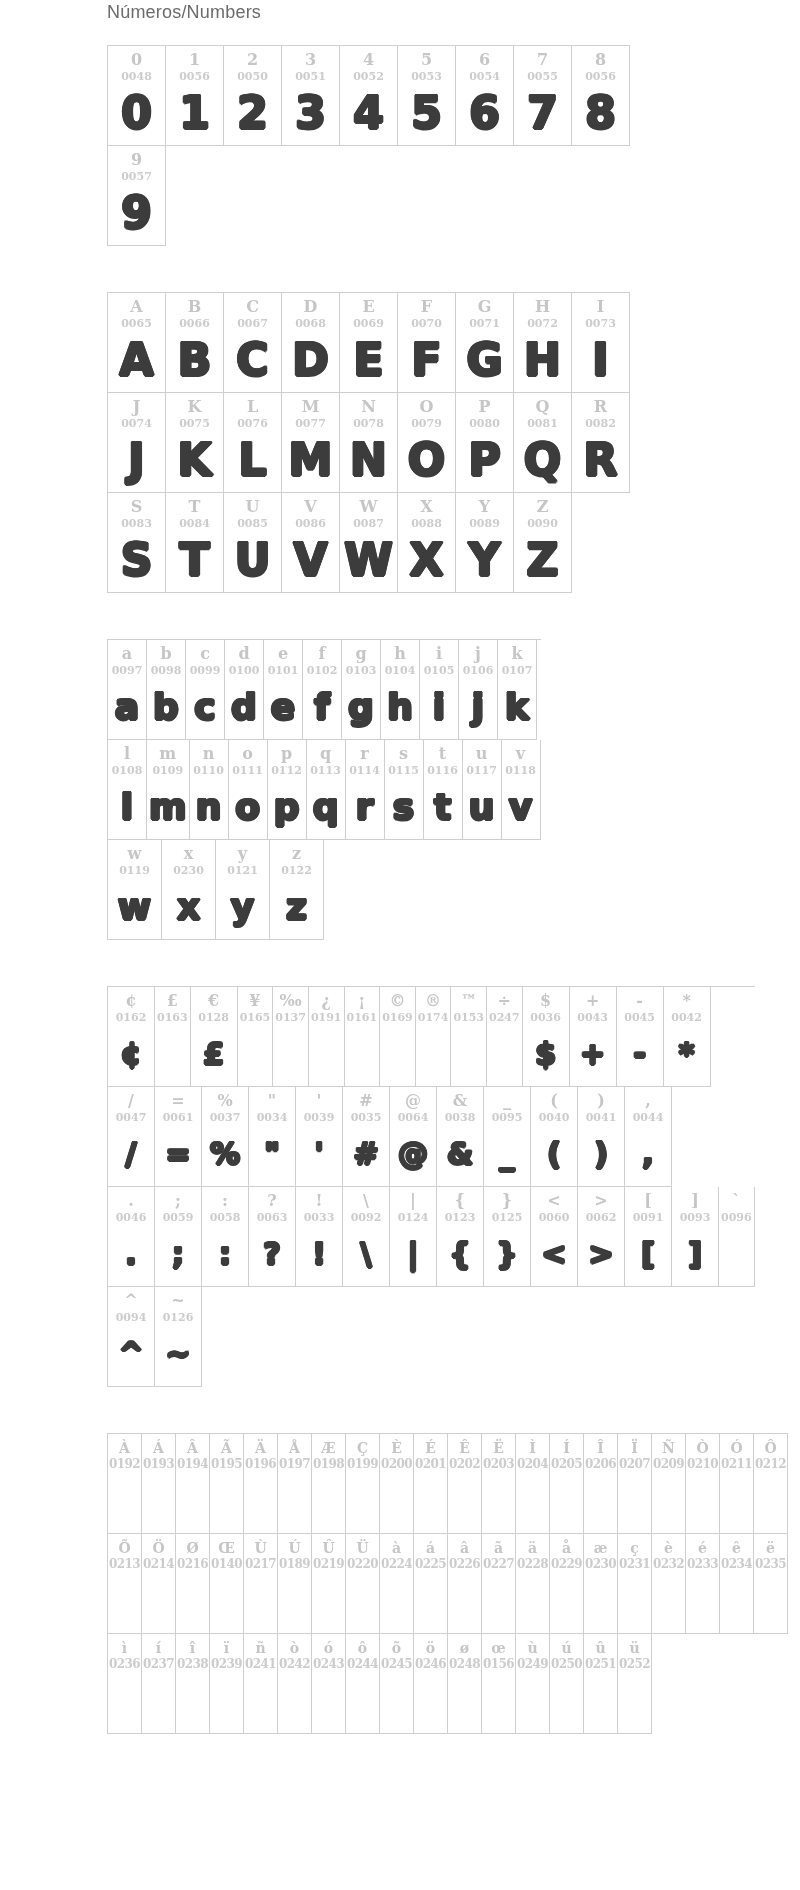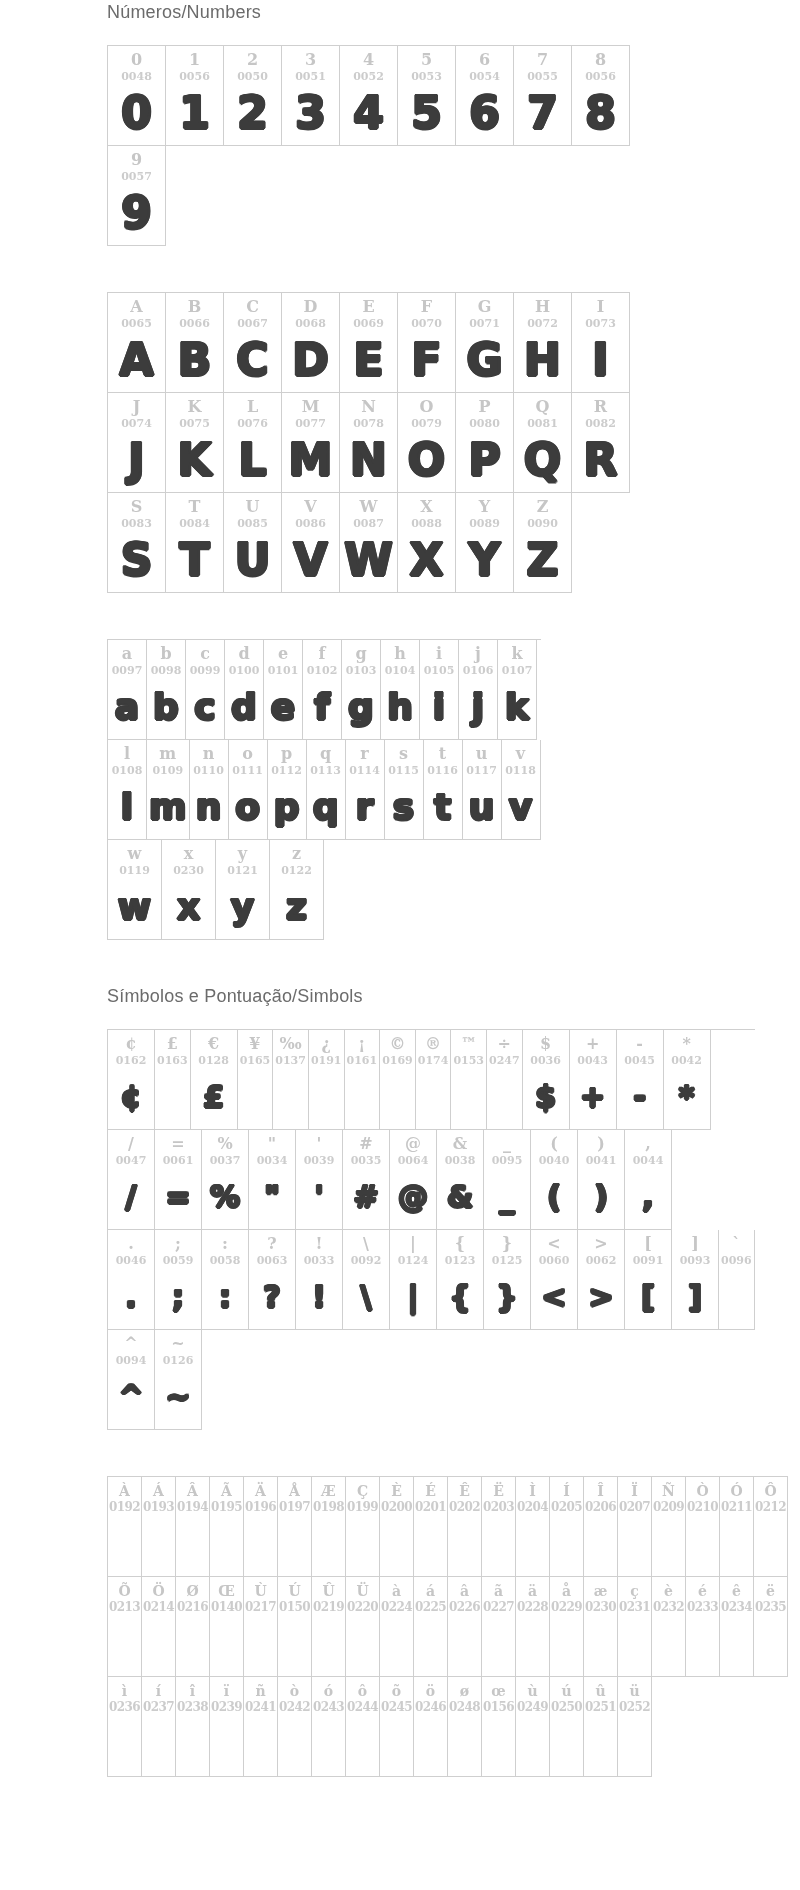--- a/index.html
+++ b/index.html
@@ -375,21 +375,21 @@
             <div class="cell-character">y</div>
             <div class="cell-unicode">0121</div>
             <div class="cell-glyph">y</div>
           </div>
           <div class="glyph-cell has-glyph">
             <div class="cell-character">z</div>
             <div class="cell-unicode">0122</div>
             <div class="cell-glyph">z</div>
           </div>
         </div></div></div>
-    <div class="section sec-symbols"><h2 class="section-title">Símbolos e Pontuação/Simbols</h2><div class="glyph-table"><div class="glyph-row">
+    <div class="section sec-symbols"><div class="glyph-table"><div class="glyph-row">
           <div class="glyph-cell has-glyph">
             <div class="cell-character">¢</div>
             <div class="cell-unicode">0162</div>
             <div class="cell-glyph">¢</div>
           </div>
           <div class="glyph-cell">
             <div class="cell-character">£</div>
             <div class="cell-unicode">0163</div>
             <div class="cell-glyph"></div>
           </div>
@@ -724,21 +724,21 @@
             <div class="cell-unicode">0140</div>
             <div class="cell-glyph"></div>
           </div>
           <div class="glyph-cell">
             <div class="cell-character">Ù</div>
             <div class="cell-unicode">0217</div>
             <div class="cell-glyph"></div>
           </div>
           <div class="glyph-cell">
             <div class="cell-character">Ú</div>
-            <div class="cell-unicode">0150</div>
+            <div class="cell-unicode">0189</div>
             <div class="cell-glyph"></div>
           </div>
           <div class="glyph-cell">
             <div class="cell-character">Û</div>
             <div class="cell-unicode">0219</div>
             <div class="cell-glyph"></div>
           </div>
           <div class="glyph-cell">
             <div class="cell-character">Ü</div>
             <div class="cell-unicode">0220</div>

